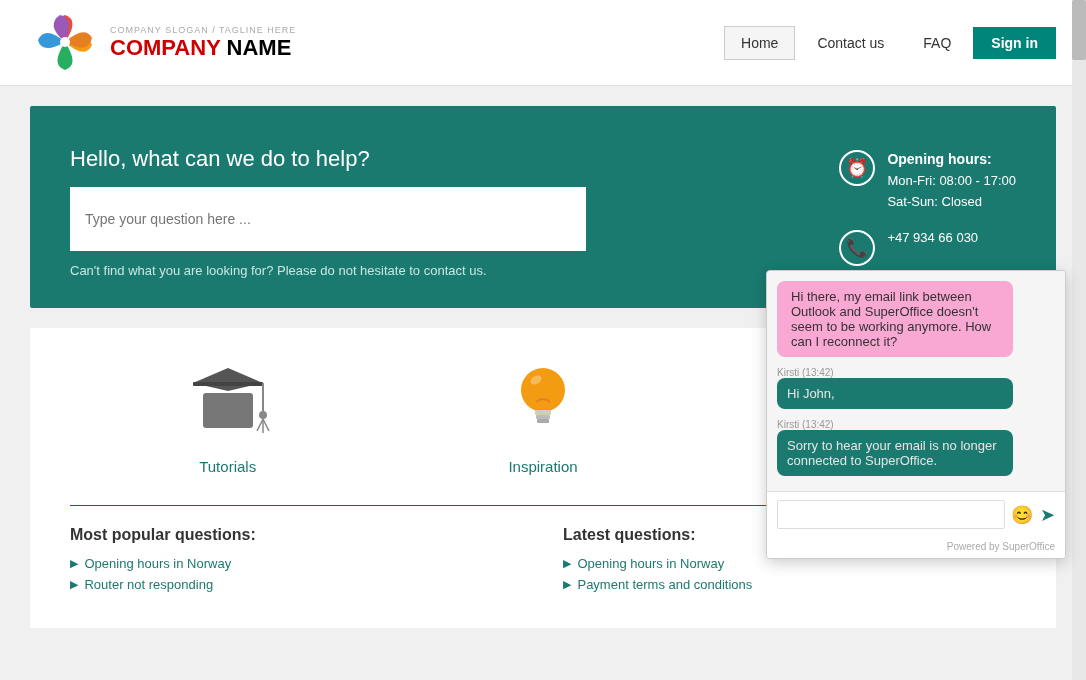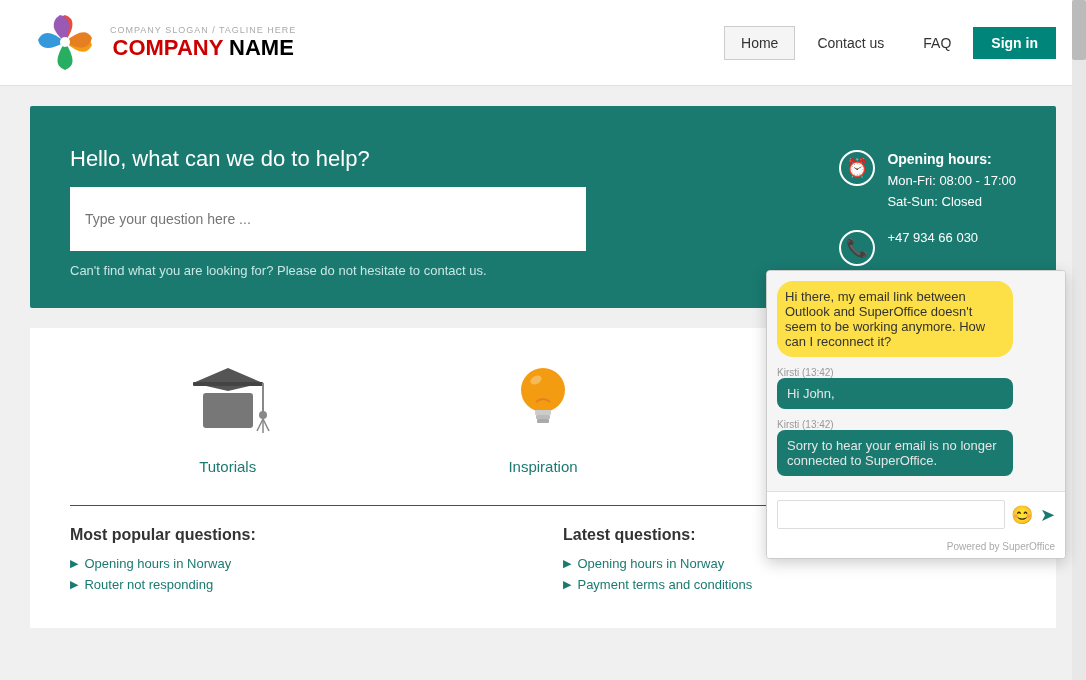--- a/index.html
+++ b/index.html
@@ -11,21 +11,20 @@
       display: flex;
       align-items: center;
       justify-content: space-between;
       padding: 10px 30px;
       border-bottom: 1px solid #e0e0e0;
     }
     .logo-area {
       display: flex;
       align-items: center;
       gap: 10px;
-      text-align: center;
     }
     .logo-icon {
       width: 70px;
       height: 65px;
     }
     .logo-text-area {
       display: flex;
       flex-direction: column;
     }
     .logo-slogan {
@@ -254,23 +253,23 @@
     .chat-messages {
       padding: 10px;
       background: #f5f5f5;
       height: 220px;
       overflow-y: auto;
       display: flex;
       flex-direction: column;
       gap: 8px;
     }
     .msg-user {
-      background: #fde047;
-      padding: 8px 8px;
-      border-radius: 16px;
+      background: #f9a8d4;
+      padding: 8px 14px;
+      border-radius: 8px;
       font-size: 13px;
       color: #333;
       max-width: 85%;
       align-self: flex-start;
     }
     .msg-agent {
       background: #1a7a70;
       padding: 8px 10px;
       border-radius: 8px;
       font-size: 13px;

